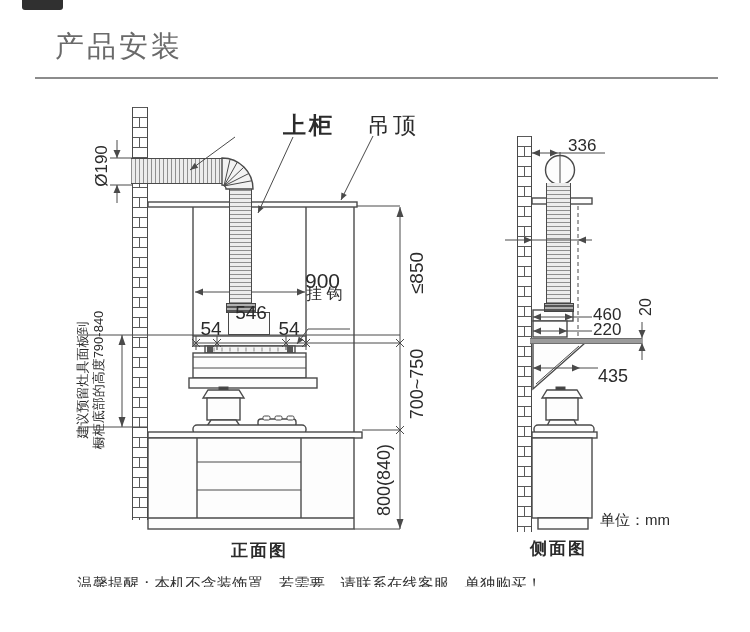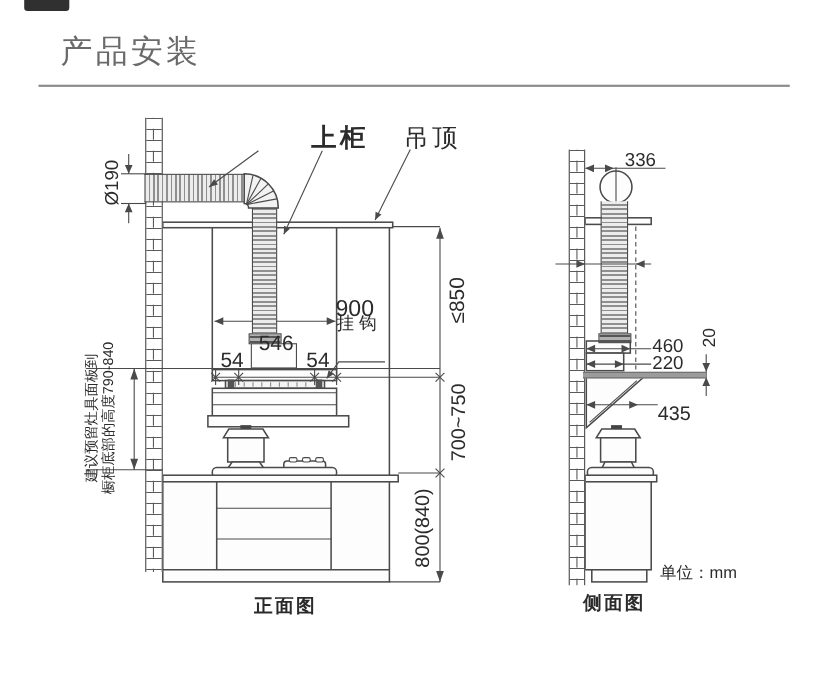--- a/index.html
+++ b/index.html
@@ -233,13 +233,14 @@
   <div class="lbl" style="left:231px;top:539px;font-size:17px;font-weight:bold;letter-spacing:2px;">正面图</div>
 
   <div class="lbl" style="left:568px;top:136px;font-size:17px;">336</div>
   <div class="lbl" style="left:593px;top:305px;font-size:17px;">460</div>
   <div class="lbl" style="left:593px;top:320px;font-size:17px;">220</div>
   <div class="lbl rot ctr" style="left:628px;top:299px;width:34px;height:16px;font-size:16px;">20</div>
   <div class="lbl" style="left:598px;top:350px;font-size:18px;margin-top:16px;">435</div>
   <div class="lbl" style="left:600px;top:511px;font-size:15px;">单位：mm</div>
   <div class="lbl" style="left:530px;top:537px;font-size:17px;font-weight:bold;letter-spacing:2px;">侧面图</div>
 
+  <div class="lbl" style="left:77px;top:574px;font-size:15.5px;color:#333;">温馨提醒：本机不含装饰罩。若需要，请联系在线客服，单独购买！</div>
 </div>
 
 </body></html>

